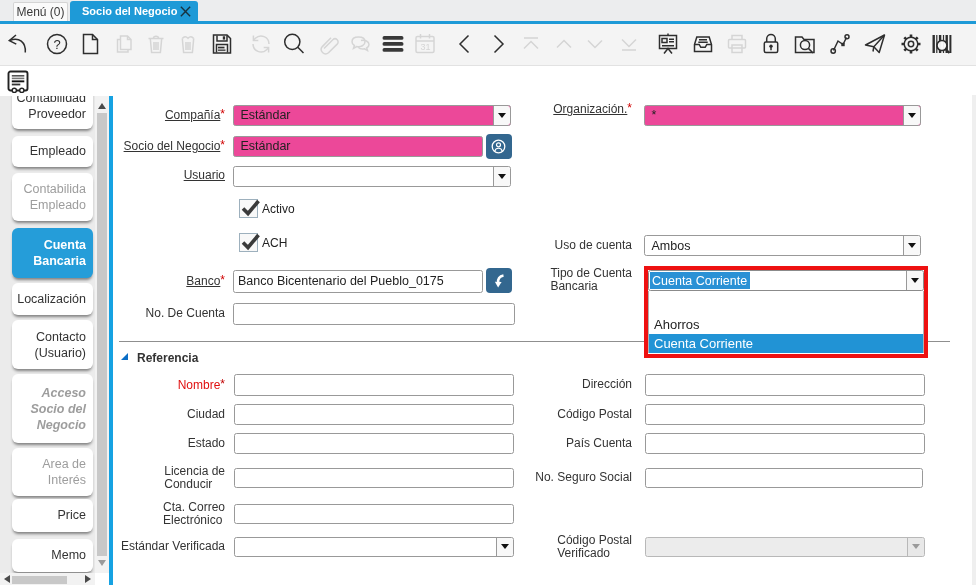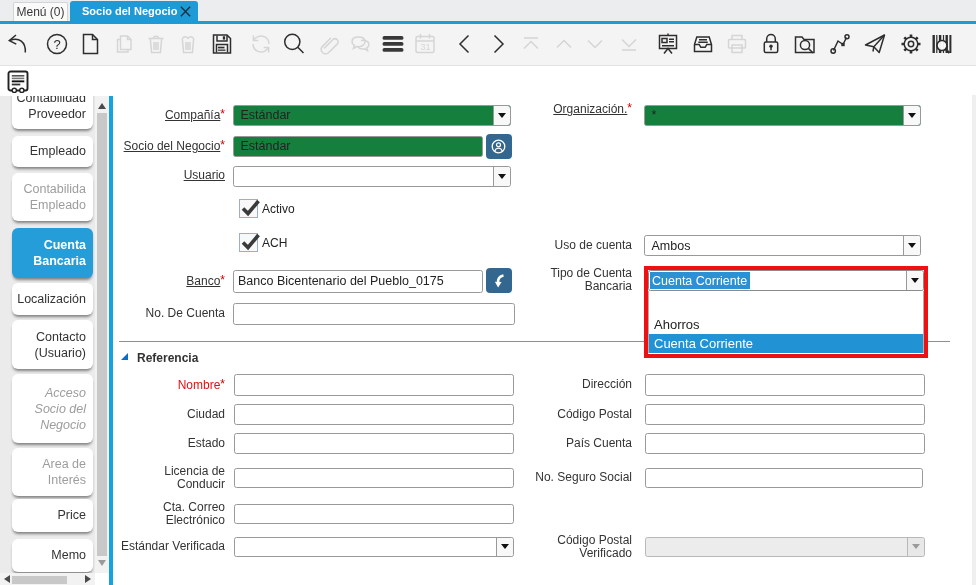--- a/index.html
+++ b/index.html
@@ -18,28 +18,28 @@
 
 #sidebg { left:0; top:96px; width:95px; height:477px; background:#ebebeb; overflow:hidden;padding-left:41px; }
 #vtrack { left:95px; top:96px; width:13.5px; height:477px; background:#f2f2f2; }
 #vthumb { left:96.5px; top:113px; width:10.5px; height:443px; background:#c8c8c8; }
 #htrack { left:0; top:573px; width:95px; height:12px; background:#f2f2f2; }
 #hthumb { left:12px; top:575.5px; width:55px; height:8px; background:#c8c8c8; }
 #blueline { left:108.5px; top:96px; width:4px; height:489px; background:#16a2e2; }
 #rstrip { left:971.5px; top:95px; width:4.5px; height:490px; background:#efefef; }
 .stab { position:absolute; left:12px; width:81px; background:#fff; border-radius:6px; box-shadow:0 3px 3px -1px rgba(0,0,0,0.45); display:flex; flex-direction:column; justify-content:center; text-align:right; padding-right:7px; font-size:12.5px; color:#333; line-height:16px; }
 .stab.dis { color:#9d9d9d; }
-.stab.it { font-style:italic; }
+.stab.it { font-style:italic;font-weight:bold; }
 .stab.sel { background:#259dd9; color:#fff; font-weight:bold; }
 
-.lbl { position:absolute; display:flex; align-items:center; justify-content:flex-end; text-align:right; font-size:12px; color:#333; line-height:13.5px; }
+.lbl { position:absolute; display:flex; align-items:center; justify-content:flex-end; font-size:12px; color:#333; line-height:13.5px; }
 .lbl u { text-decoration:underline; }
 .ast { color:#d00000; font-size:12px; vertical-align:1px; }
 .fld { position:absolute; border:1px solid #999; border-radius:2.5px; background:#fff; font-size:12.5px; color:#222; display:flex; align-items:center; padding-left:7px; }
-.fld.ro { background:#15803d; }
+.fld.ro { background:#ec4899; }
 .fld.dis { background:#ececec; border-color:#b8b8b8; color:#888; }
 .cbtn { position:absolute; right:0; top:0; bottom:0; width:17px; background:#f8f8f8; border-left:1px solid #999; border-radius:0 2.5px 2.5px 0; display:flex; align-items:center; justify-content:center; }
 .car { width:0; height:0; border-left:4.5px solid transparent; border-right:4.5px solid transparent; border-top:5px solid #111; }
 .dis .car { border-top-color:#9a9a9a; }
 .dis .cbtn { background:#e8e8e8; border-left-color:#b8b8b8; }
 .bluebtn { position:absolute; width:25.4px; height:25.2px; background:#33678f; border-radius:4px; display:flex; align-items:center; justify-content:center; }
 .ckb { position:absolute; width:19.5px; height:19.5px; background:#f8f8f8; border:1.5px solid #9db0bd; overflow:visible; }
 .clab { position:absolute; font-size:12px; color:#222; }
 .sep { position:absolute; height:1px; background:#8f8f8f; }
 .tbi { top:30.5px; width:26px; height:26px; }

